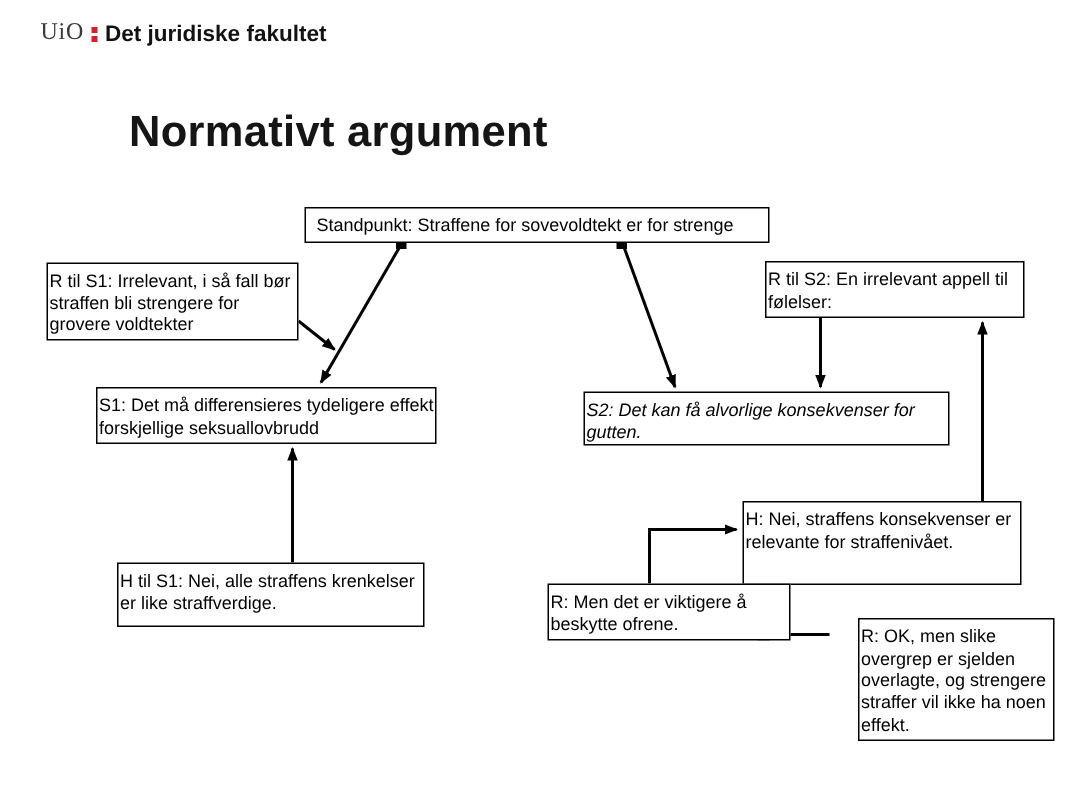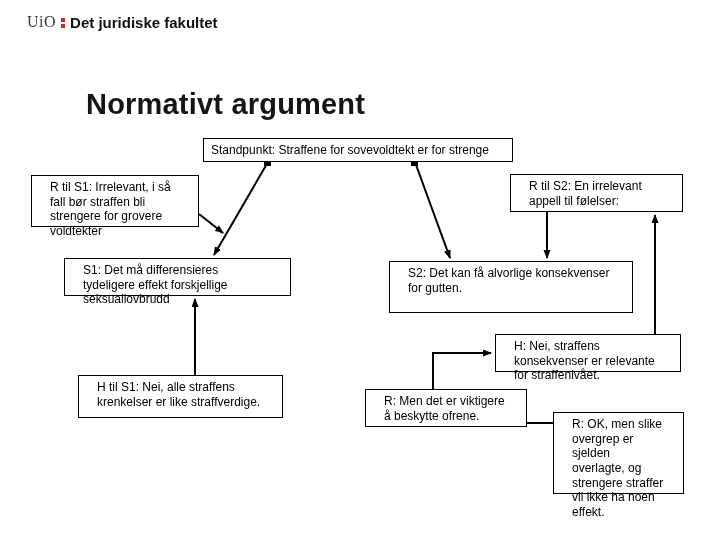--- a/index.html
+++ b/index.html
@@ -50,45 +50,44 @@
 
   
   .title {
     position: absolute;
     left: 86px;
     top: 72px;
     font-size: 29px;
     font-weight: bold;
     color: #151515;
     letter-spacing: 0.2px;
-    margin-top: 16px;
   }
 
   
   .box {
     position: absolute;
     box-sizing: border-box;
     border: 1px solid #000;
     background: #fff;
     font-size: 12px;
     line-height: 1.22;
-    padding: 4px 18px;
+    padding: 4px 1px;
     z-index: 2;
   }
   .box.center-v { display: flex; align-items: center; text-align: center; }
 
   #node-standpunkt { left: 203px; top: 138px; width: 310px; height: 24px; padding: 2px 7px; }
   #node-r-til-s1   { left: 31px;  top: 175px; width: 168px; height: 52px; }
   #node-r-til-s2   { left: 500px; top: 174px; width: 173px; height: 38px; margin-left: 10px; }
   #node-s1         { left: 64px;  top: 258px; width: 227px; height: 38px; }
-  #node-s2         { left: 389px; top: 261px; width: 244px; height: 52px; }
-  #node-h          { left: 495px; top: 334px; width: 186px; height: 38px; }
+  #node-s2         { left: 389px; top: 261px; width: 244px; height: 36px; font-style: italic; }
+  #node-h          { left: 495px; top: 334px; width: 186px; height: 56px; }
   #node-h-til-s1   { left: 78px;  top: 375px; width: 205px; height: 43px; }
   #node-r-men      { left: 365px; top: 389px; width: 162px; height: 38px; }
-  #node-r-ok       { left: 553px; top: 412px; width: 131px; height: 82px; }
+  #node-r-ok       { left: 572px; top: 412px; width: 131px; height: 82px; }
 
   
   .connectors {
     position: absolute;
     left: 0; top: 0;
     width: 720px; height: 540px;
     z-index: 1;
   }
 </style>
 </head>

